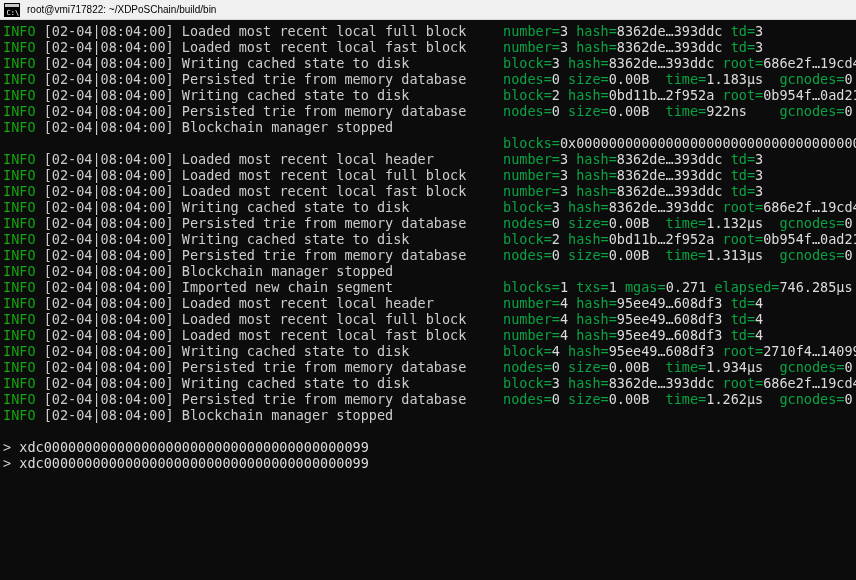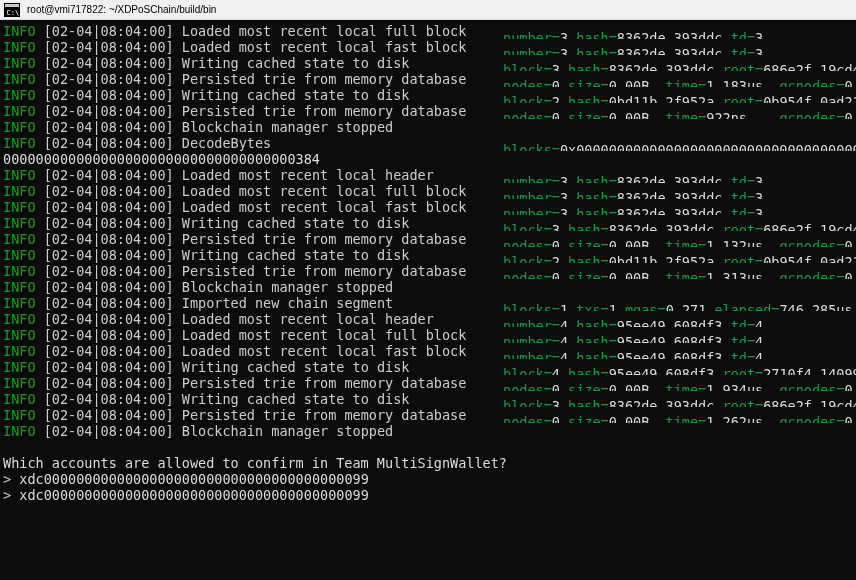--- a/index.html
+++ b/index.html
@@ -65,21 +65,21 @@
   }
   .msgcol {
     position: absolute;
     left: 3px;
     top: 0;
     white-space: pre;
   }
   .valcol {
     position: absolute;
     left: 503px;
-    top: 7px;
+    top: 0;
     white-space: pre;
   }
   .contcol {
     position: absolute;
     left: 3px;
     top: 0;
     white-space: pre;
   }
   .plaincol {
     position: absolute;
@@ -116,37 +116,35 @@
 
 <div id="terminal">
   <div id="screen">
       <div class="row"><span class="msgcol"><span class="lvl">INFO</span><span> </span><span class="ts">[02-04|08:04:00]</span><span> </span><span class="msg">Loaded most recent local full block</span></span><span class="valcol"><span class="k">number=</span><span class="v">3</span><span> </span><span class="k">hash=</span><span class="v">8362de…393ddc</span><span> </span><span class="k">td=</span><span class="v">3</span></span></div>
       <div class="row"><span class="msgcol"><span class="lvl">INFO</span><span> </span><span class="ts">[02-04|08:04:00]</span><span> </span><span class="msg">Loaded most recent local fast block</span></span><span class="valcol"><span class="k">number=</span><span class="v">3</span><span> </span><span class="k">hash=</span><span class="v">8362de…393ddc</span><span> </span><span class="k">td=</span><span class="v">3</span></span></div>
       <div class="row"><span class="msgcol"><span class="lvl">INFO</span><span> </span><span class="ts">[02-04|08:04:00]</span><span> </span><span class="msg">Writing cached state to disk</span></span><span class="valcol"><span class="k">block=</span><span class="v">3</span><span> </span><span class="k">hash=</span><span class="v">8362de…393ddc</span><span> </span><span class="k">root=</span><span class="v">686e2f…19cd4</span></span></div>
       <div class="row"><span class="msgcol"><span class="lvl">INFO</span><span> </span><span class="ts">[02-04|08:04:00]</span><span> </span><span class="msg">Persisted trie from memory database</span></span><span class="valcol"><span class="k">nodes=</span><span class="v">0</span><span> </span><span class="k">size=</span><span class="v">0.00B</span><span>  </span><span class="k">time=</span><span class="v">1.183µs</span><span>  </span><span class="k">gcnodes=</span><span class="v">0</span></span></div>
       <div class="row"><span class="msgcol"><span class="lvl">INFO</span><span> </span><span class="ts">[02-04|08:04:00]</span><span> </span><span class="msg">Writing cached state to disk</span></span><span class="valcol"><span class="k">block=</span><span class="v">2</span><span> </span><span class="k">hash=</span><span class="v">0bd11b…2f952a</span><span> </span><span class="k">root=</span><span class="v">0b954f…0ad21</span></span></div>
       <div class="row"><span class="msgcol"><span class="lvl">INFO</span><span> </span><span class="ts">[02-04|08:04:00]</span><span> </span><span class="msg">Persisted trie from memory database</span></span><span class="valcol"><span class="k">nodes=</span><span class="v">0</span><span> </span><span class="k">size=</span><span class="v">0.00B</span><span>  </span><span class="k">time=</span><span class="v">922ns</span><span>    </span><span class="k">gcnodes=</span><span class="v">0</span></span></div>
       <div class="row"><span class="msgcol"><span class="lvl">INFO</span><span> </span><span class="ts">[02-04|08:04:00]</span><span> </span><span class="msg">Blockchain manager stopped</span></span></div>
-      <div class="row"><span class="msgcol"><span class="lvl">INFO</span><span> </span><span class="ts">[02-04|08:04:00]</span><span> </span><span class="msg">DecodeBytes</span></span><span class="valcol"><span class="k">blocks=</span><span class="v">0x00000000000000000000000000000000000000000</span></span></div>
-      <div class="row"><span class="contcol hex">000000000000000000000000000000000000384</span></div>
+      <div class="row"><span class="valcol"><span class="k">blocks=</span><span class="v">0x00000000000000000000000000000000000000000</span></span></div>
       <div class="row"><span class="msgcol"><span class="lvl">INFO</span><span> </span><span class="ts">[02-04|08:04:00]</span><span> </span><span class="msg">Loaded most recent local header</span></span><span class="valcol"><span class="k">number=</span><span class="v">3</span><span> </span><span class="k">hash=</span><span class="v">8362de…393ddc</span><span> </span><span class="k">td=</span><span class="v">3</span></span></div>
       <div class="row"><span class="msgcol"><span class="lvl">INFO</span><span> </span><span class="ts">[02-04|08:04:00]</span><span> </span><span class="msg">Loaded most recent local full block</span></span><span class="valcol"><span class="k">number=</span><span class="v">3</span><span> </span><span class="k">hash=</span><span class="v">8362de…393ddc</span><span> </span><span class="k">td=</span><span class="v">3</span></span></div>
       <div class="row"><span class="msgcol"><span class="lvl">INFO</span><span> </span><span class="ts">[02-04|08:04:00]</span><span> </span><span class="msg">Loaded most recent local fast block</span></span><span class="valcol"><span class="k">number=</span><span class="v">3</span><span> </span><span class="k">hash=</span><span class="v">8362de…393ddc</span><span> </span><span class="k">td=</span><span class="v">3</span></span></div>
       <div class="row"><span class="msgcol"><span class="lvl">INFO</span><span> </span><span class="ts">[02-04|08:04:00]</span><span> </span><span class="msg">Writing cached state to disk</span></span><span class="valcol"><span class="k">block=</span><span class="v">3</span><span> </span><span class="k">hash=</span><span class="v">8362de…393ddc</span><span> </span><span class="k">root=</span><span class="v">686e2f…19cd4</span></span></div>
       <div class="row"><span class="msgcol"><span class="lvl">INFO</span><span> </span><span class="ts">[02-04|08:04:00]</span><span> </span><span class="msg">Persisted trie from memory database</span></span><span class="valcol"><span class="k">nodes=</span><span class="v">0</span><span> </span><span class="k">size=</span><span class="v">0.00B</span><span>  </span><span class="k">time=</span><span class="v">1.132µs</span><span>  </span><span class="k">gcnodes=</span><span class="v">0</span></span></div>
       <div class="row"><span class="msgcol"><span class="lvl">INFO</span><span> </span><span class="ts">[02-04|08:04:00]</span><span> </span><span class="msg">Writing cached state to disk</span></span><span class="valcol"><span class="k">block=</span><span class="v">2</span><span> </span><span class="k">hash=</span><span class="v">0bd11b…2f952a</span><span> </span><span class="k">root=</span><span class="v">0b954f…0ad21</span></span></div>
       <div class="row"><span class="msgcol"><span class="lvl">INFO</span><span> </span><span class="ts">[02-04|08:04:00]</span><span> </span><span class="msg">Persisted trie from memory database</span></span><span class="valcol"><span class="k">nodes=</span><span class="v">0</span><span> </span><span class="k">size=</span><span class="v">0.00B</span><span>  </span><span class="k">time=</span><span class="v">1.313µs</span><span>  </span><span class="k">gcnodes=</span><span class="v">0</span></span></div>
       <div class="row"><span class="msgcol"><span class="lvl">INFO</span><span> </span><span class="ts">[02-04|08:04:00]</span><span> </span><span class="msg">Blockchain manager stopped</span></span></div>
       <div class="row"><span class="msgcol"><span class="lvl">INFO</span><span> </span><span class="ts">[02-04|08:04:00]</span><span> </span><span class="msg">Imported new chain segment</span></span><span class="valcol"><span class="k">blocks=</span><span class="v">1</span><span> </span><span class="k">txs=</span><span class="v">1</span><span> </span><span class="k">mgas=</span><span class="v">0.271</span><span> </span><span class="k">elapsed=</span><span class="v">746.285µs</span></span></div>
       <div class="row"><span class="msgcol"><span class="lvl">INFO</span><span> </span><span class="ts">[02-04|08:04:00]</span><span> </span><span class="msg">Loaded most recent local header</span></span><span class="valcol"><span class="k">number=</span><span class="v">4</span><span> </span><span class="k">hash=</span><span class="v">95ee49…608df3</span><span> </span><span class="k">td=</span><span class="v">4</span></span></div>
       <div class="row"><span class="msgcol"><span class="lvl">INFO</span><span> </span><span class="ts">[02-04|08:04:00]</span><span> </span><span class="msg">Loaded most recent local full block</span></span><span class="valcol"><span class="k">number=</span><span class="v">4</span><span> </span><span class="k">hash=</span><span class="v">95ee49…608df3</span><span> </span><span class="k">td=</span><span class="v">4</span></span></div>
       <div class="row"><span class="msgcol"><span class="lvl">INFO</span><span> </span><span class="ts">[02-04|08:04:00]</span><span> </span><span class="msg">Loaded most recent local fast block</span></span><span class="valcol"><span class="k">number=</span><span class="v">4</span><span> </span><span class="k">hash=</span><span class="v">95ee49…608df3</span><span> </span><span class="k">td=</span><span class="v">4</span></span></div>
       <div class="row"><span class="msgcol"><span class="lvl">INFO</span><span> </span><span class="ts">[02-04|08:04:00]</span><span> </span><span class="msg">Writing cached state to disk</span></span><span class="valcol"><span class="k">block=</span><span class="v">4</span><span> </span><span class="k">hash=</span><span class="v">95ee49…608df3</span><span> </span><span class="k">root=</span><span class="v">2710f4…14099</span></span></div>
       <div class="row"><span class="msgcol"><span class="lvl">INFO</span><span> </span><span class="ts">[02-04|08:04:00]</span><span> </span><span class="msg">Persisted trie from memory database</span></span><span class="valcol"><span class="k">nodes=</span><span class="v">0</span><span> </span><span class="k">size=</span><span class="v">0.00B</span><span>  </span><span class="k">time=</span><span class="v">1.934µs</span><span>  </span><span class="k">gcnodes=</span><span class="v">0</span></span></div>
       <div class="row"><span class="msgcol"><span class="lvl">INFO</span><span> </span><span class="ts">[02-04|08:04:00]</span><span> </span><span class="msg">Writing cached state to disk</span></span><span class="valcol"><span class="k">block=</span><span class="v">3</span><span> </span><span class="k">hash=</span><span class="v">8362de…393ddc</span><span> </span><span class="k">root=</span><span class="v">686e2f…19cd4</span></span></div>
       <div class="row"><span class="msgcol"><span class="lvl">INFO</span><span> </span><span class="ts">[02-04|08:04:00]</span><span> </span><span class="msg">Persisted trie from memory database</span></span><span class="valcol"><span class="k">nodes=</span><span class="v">0</span><span> </span><span class="k">size=</span><span class="v">0.00B</span><span>  </span><span class="k">time=</span><span class="v">1.262µs</span><span>  </span><span class="k">gcnodes=</span><span class="v">0</span></span></div>
       <div class="row"><span class="msgcol"><span class="lvl">INFO</span><span> </span><span class="ts">[02-04|08:04:00]</span><span> </span><span class="msg">Blockchain manager stopped</span></span></div>
       <div class="row blank"></div>
-      <div class="row"><span class="plaincol ask">Which accounts are allowed to confirm in Team MultiSignWallet?</span></div>
       <div class="row"><span class="plaincol"><span class="caret">&gt;</span><span> </span><span class="ask">xdc0000000000000000000000000000000000000099</span></span></div>
       <div class="row"><span class="plaincol"><span class="caret">&gt;</span><span> </span><span class="ask">xdc0000000000000000000000000000000000000099</span></span></div>
     </div>
 </div>
 
 </body></html>

